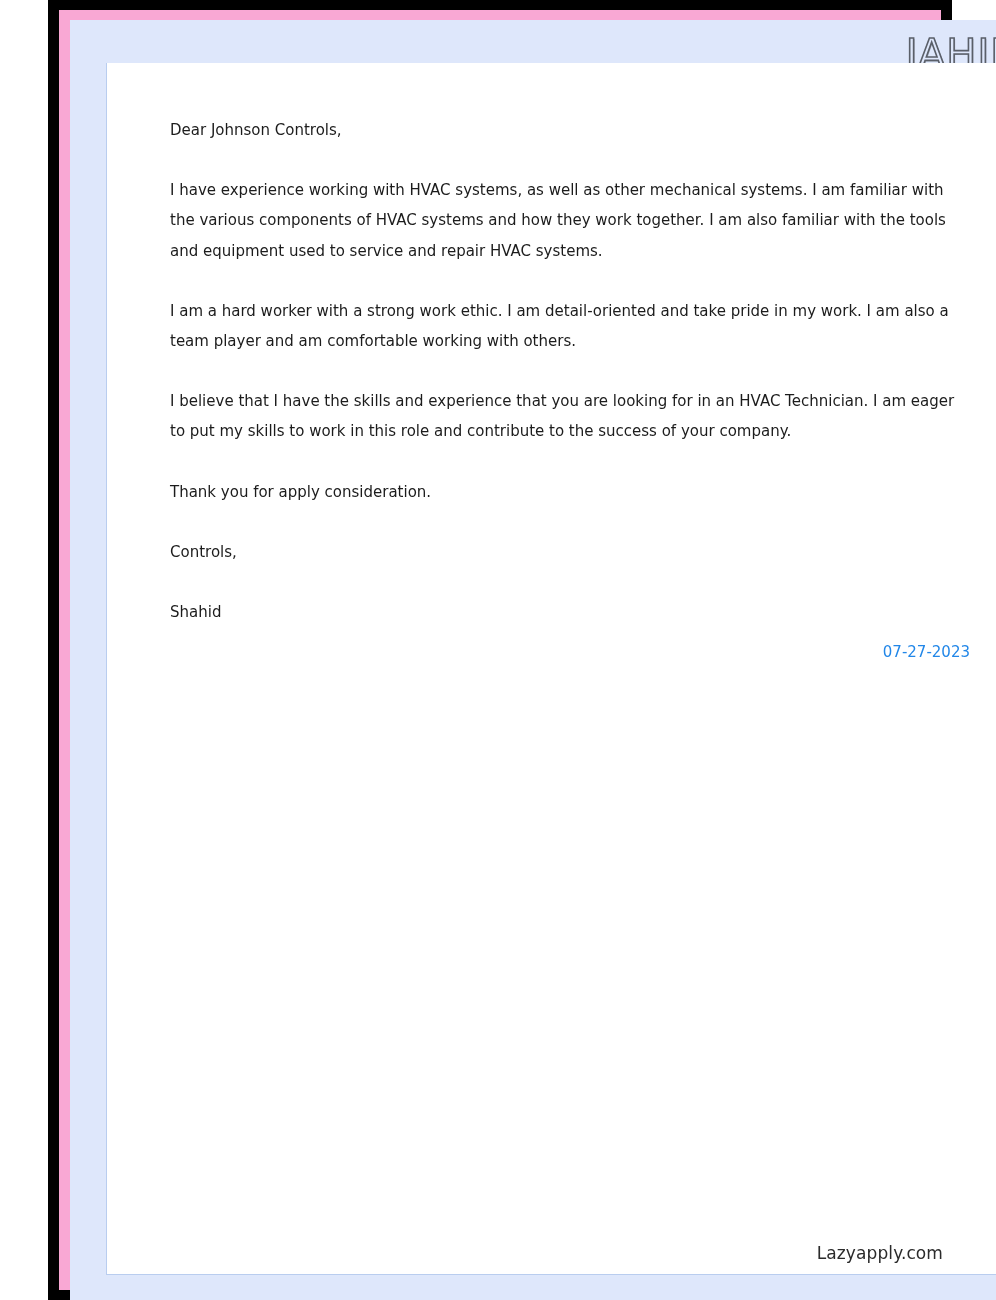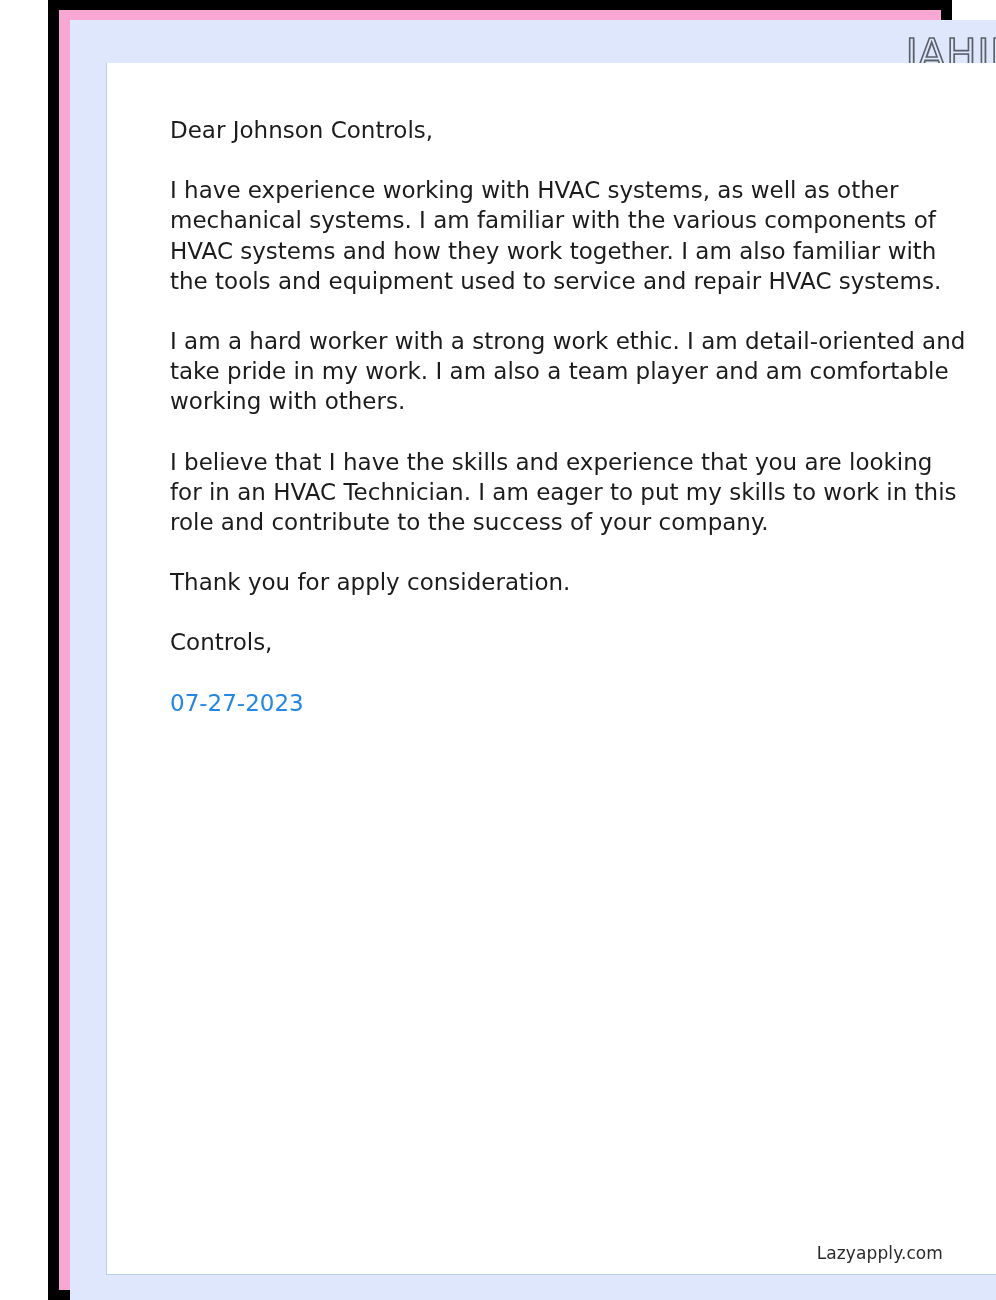--- a/index.html
+++ b/index.html
@@ -82,39 +82,40 @@
     width: 900px;
     height: 9px;
     background: #000000;
   }
 
   #letter-body {
     position: absolute;
     left: 63px;
     top: 52px;
     width: 800px;
-    font-size: 23px;
+    font-size: 15px;
     line-height: 30.2px;
     color: #1c1c1c;
     font-family: "DejaVu Sans", sans-serif;
   }
 
   .para {
     margin: 0 0 30px 0;
     white-space: pre-wrap;
   }
   .para:first-child {
     margin-top: 0;
   }
   .sig-name {
     margin: 0 0 10px 0;
   }
   .sig-date {
     margin: 0;
     color: #2287e8;
+    text-align: right;
   }
 
   #footer-mark {
     position: absolute;
     right: 60px;
     bottom: 12px;
     font-size: 17px;
     line-height: 18px;
     color: #2b2b2b;
     font-family: "DejaVu Sans", sans-serif;
@@ -141,20 +142,21 @@
         <p class="para">I have experience working with HVAC systems, as well as other mechanical systems. I am familiar with the various components of HVAC systems and how they work together. I am also familiar with the tools and equipment used to service and repair HVAC systems.</p>
 
         <p class="para">I am a hard worker with a strong work ethic. I am detail-oriented and take pride in my work. I am also a team player and am comfortable working with others.</p>
 
         <p class="para">I believe that I have the skills and experience that you are looking for in an HVAC Technician. I am eager to put my skills to work in this role and contribute to the success of your company.</p>
 
         <p class="para">Thank you for apply consideration.</p>
 
         <p class="para">Controls,</p>
 
+        <p class="sig-name">Shahid</p>
 
         <p class="sig-date">07-27-2023</p>
 
       </div>
 
       <div id="footer-mark">Lazyapply.com</div>
 
     </div>
   </div>
 </div>

